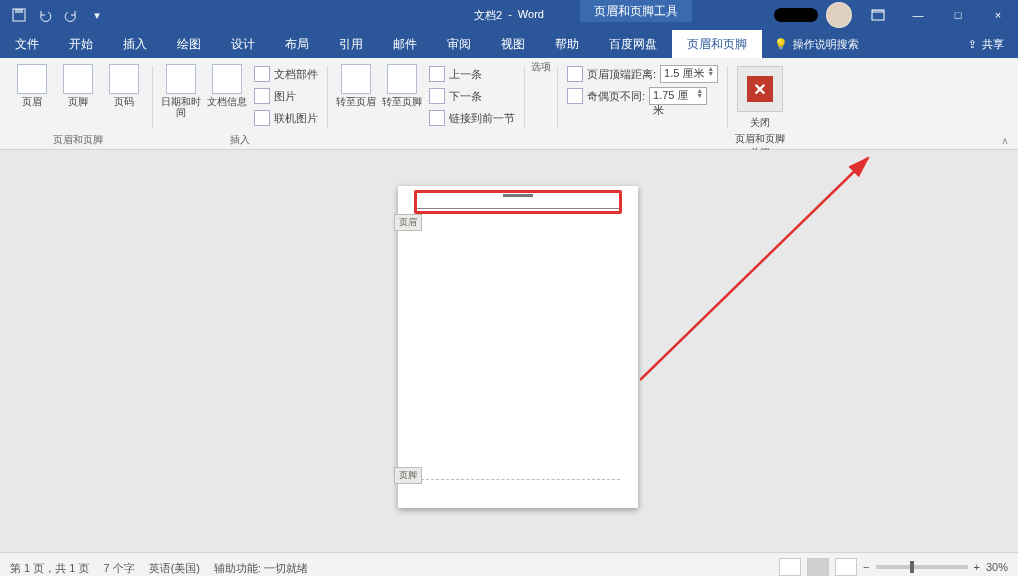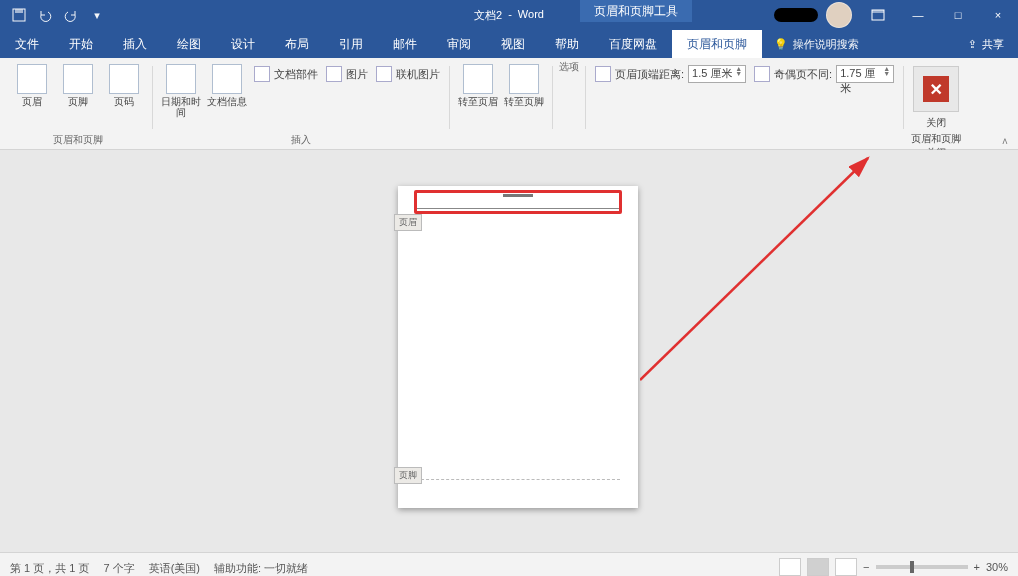--- a/index.html
+++ b/index.html
@@ -19,21 +19,21 @@
 .tell{margin-left:12px;display:flex;align-items:center;gap:5px;opacity:.95}
 .share{margin-left:auto;padding:0 14px;display:flex;align-items:center;gap:5px}
 .ribbon{height:92px;background:#f3f3f3;border-bottom:1px solid #d4d4d4;display:flex;padding:2px 6px 0 6px;position:relative}
 .group{display:flex;flex-direction:column;align-items:stretch;padding:0 4px}
 .group-body{flex:1;display:flex;align-items:flex-start;gap:2px;padding-top:4px}
 .group-label{height:16px;text-align:center;color:#666;font-size:10px}
 .sep{width:1px;background:#d8d8d8;margin:6px 2px 20px 2px}
 .big{display:flex;flex-direction:column;align-items:center;width:44px;gap:2px}
 .big .ico{width:30px;height:30px;border:1px solid #b0bed0;background:#fff;display:flex;align-items:center;justify-content:center}
 .big span{font-size:10px;color:#444;text-align:center;line-height:11px}
-.mini-col{display:flex;flex-direction:row;gap:2px}
+.mini-col{display:flex;flex-direction:column;gap:2px}
 .mini{display:flex;align-items:center;gap:4px;height:20px;padding:0 3px;color:#444;font-size:10px}
 .mini-ico{width:16px;height:16px;border:1px solid #aac;background:#fff;flex:none}
 .chk{width:12px;height:12px;border:1px solid #777;background:#fff;flex:none}
 .spin{display:flex;align-items:center;}
 .spin-in{width:58px;height:18px;border:1px solid #aaa;background:#fff;display:flex;align-items:flex-start;padding:0 3px;font-size:10px;color:#444;justify-content:space-between}
 .spin-arrows{display:flex;flex-direction:column;line-height:5px;font-size:7px;color:#777}
 .close-group{width:60px}
 .close-btn{width:46px;height:46px;background:#e8e8e8;border:1px solid #ccc;display:flex;align-items:center;justify-content:center;margin:2px auto 0}
 .close-x{width:26px;height:26px;background:#c0392b;display:flex;align-items:center;justify-content:center;color:#fff;font-weight:bold;font-size:16px}
 .collapse{position:absolute;right:6px;bottom:2px;color:#777;font-size:10px;width:14px;text-align:center}
@@ -177,20 +177,34 @@
   <div class="group">
     <div class="group-body">
       <div class="big">
           <div class="ico"></div>
           <span>转至页眉</span>
         </div>
       <div class="big">
           <div class="ico"></div>
           <span>转至页脚</span>
         </div>
+      <div class="mini-col">
+        <div class="mini">
+            <div class="mini-ico"></div>
+            <span>上一条</span>
+          </div>
+        <div class="mini">
+            <div class="mini-ico"></div>
+            <span>下一条</span>
+          </div>
+        <div class="mini">
+            <div class="mini-ico"></div>
+            <span>链接到前一节</span>
+          </div>
+      </div>
     </div>
   </div>
   <div class="sep"></div>
 
   <div class="group">
     <div class="group-label">选项</div>
   </div>
   <div class="sep"></div>
 
   <div class="group">

